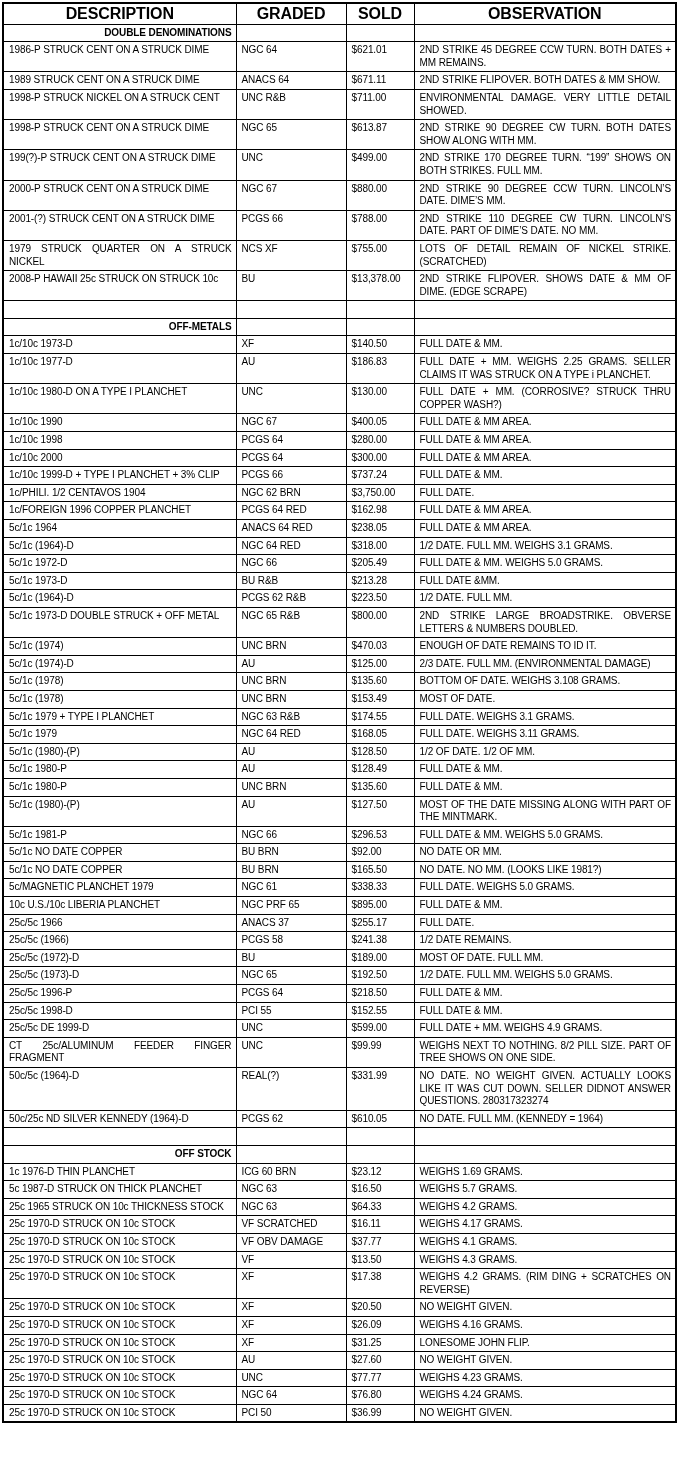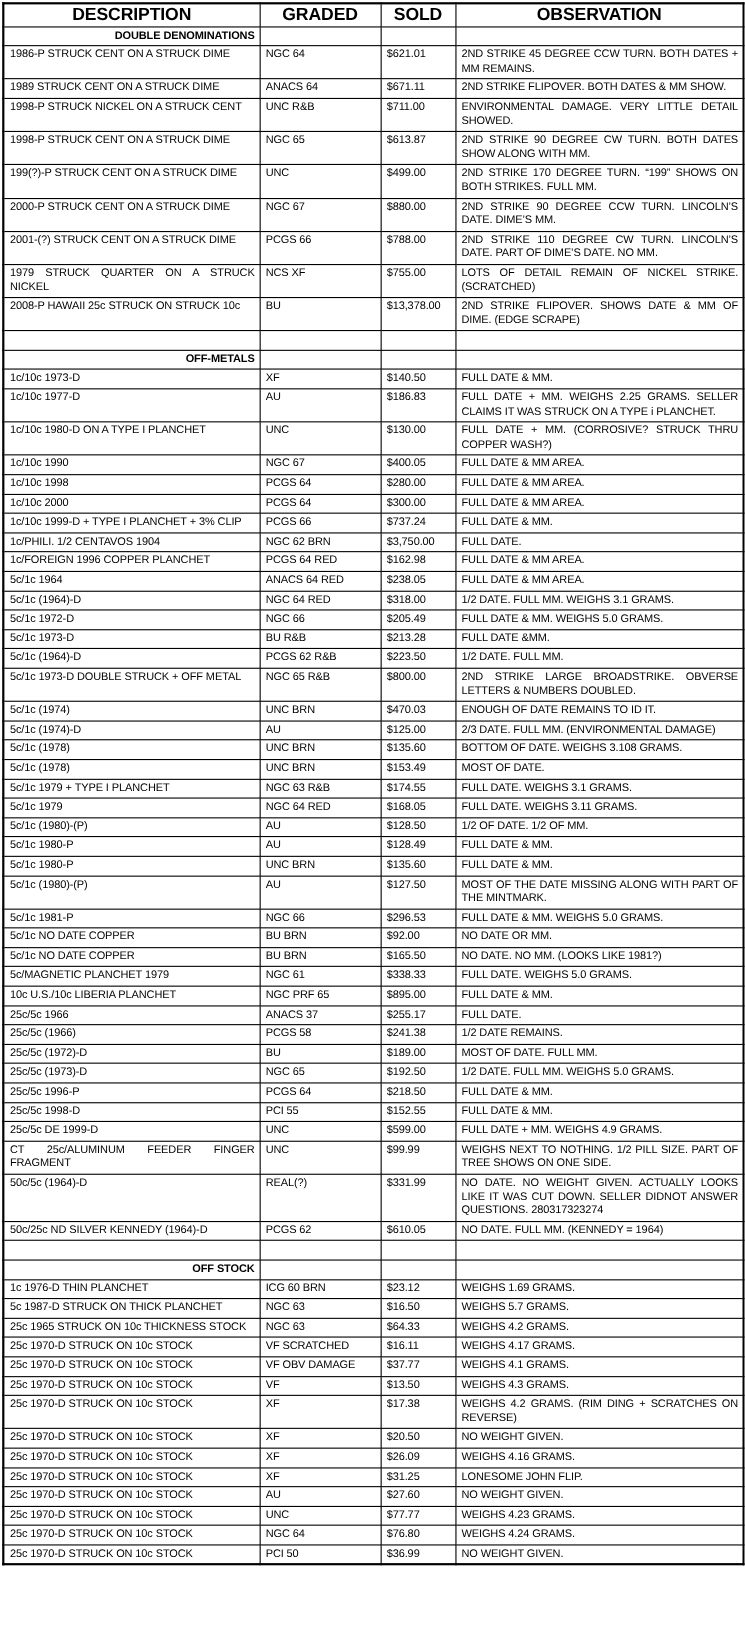--- a/index.html
+++ b/index.html
@@ -362,21 +362,21 @@
         <tr>
           <td class="col-description">25c/5c DE 1999-D</td>
           <td class="col-graded">UNC</td>
           <td class="col-sold">$599.00</td>
           <td class="col-observation">FULL DATE + MM. WEIGHS 4.9 GRAMS.</td>
         </tr>
         <tr>
           <td class="col-description">CT 25c/ALUMINUM FEEDER FINGER FRAGMENT</td>
           <td class="col-graded">UNC</td>
           <td class="col-sold">$99.99</td>
-          <td class="col-observation">WEIGHS NEXT TO NOTHING. 1/2 PILL SIZE. PART OF TREE SHOWS ON ONE SIDE.</td>
+          <td class="col-observation">WEIGHS NEXT TO NOTHING. 8/2 PILL SIZE. PART OF TREE SHOWS ON ONE SIDE.</td>
         </tr>
         <tr>
           <td class="col-description">50c/5c (1964)-D</td>
           <td class="col-graded">REAL(?)</td>
           <td class="col-sold">$331.99</td>
           <td class="col-observation">NO DATE. NO WEIGHT GIVEN. ACTUALLY LOOKS LIKE IT WAS CUT DOWN. SELLER DIDNOT ANSWER QUESTIONS. 280317323274</td>
         </tr>
         <tr>
           <td class="col-description">50c/25c ND SILVER KENNEDY (1964)-D</td>
           <td class="col-graded">PCGS 62</td>

